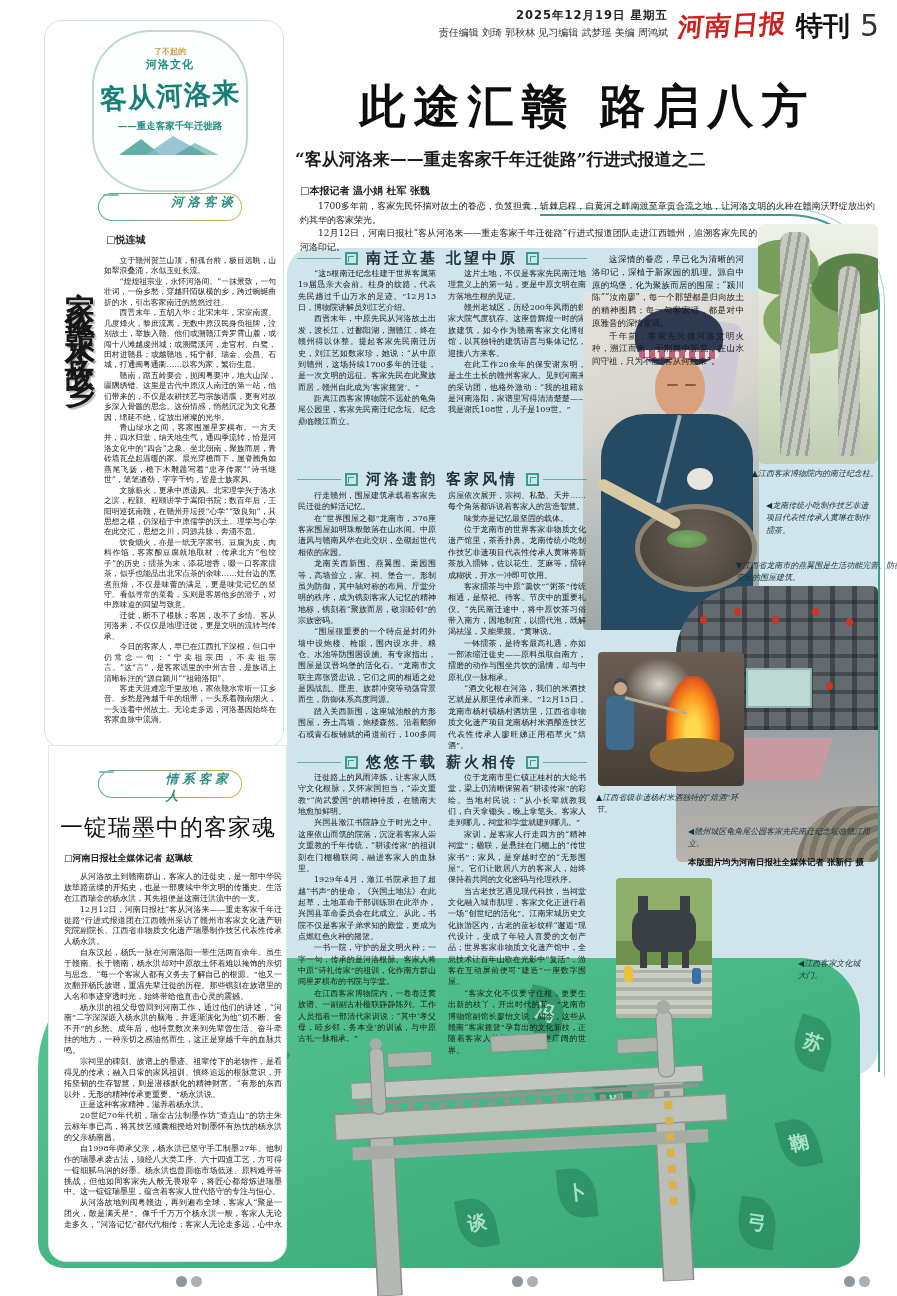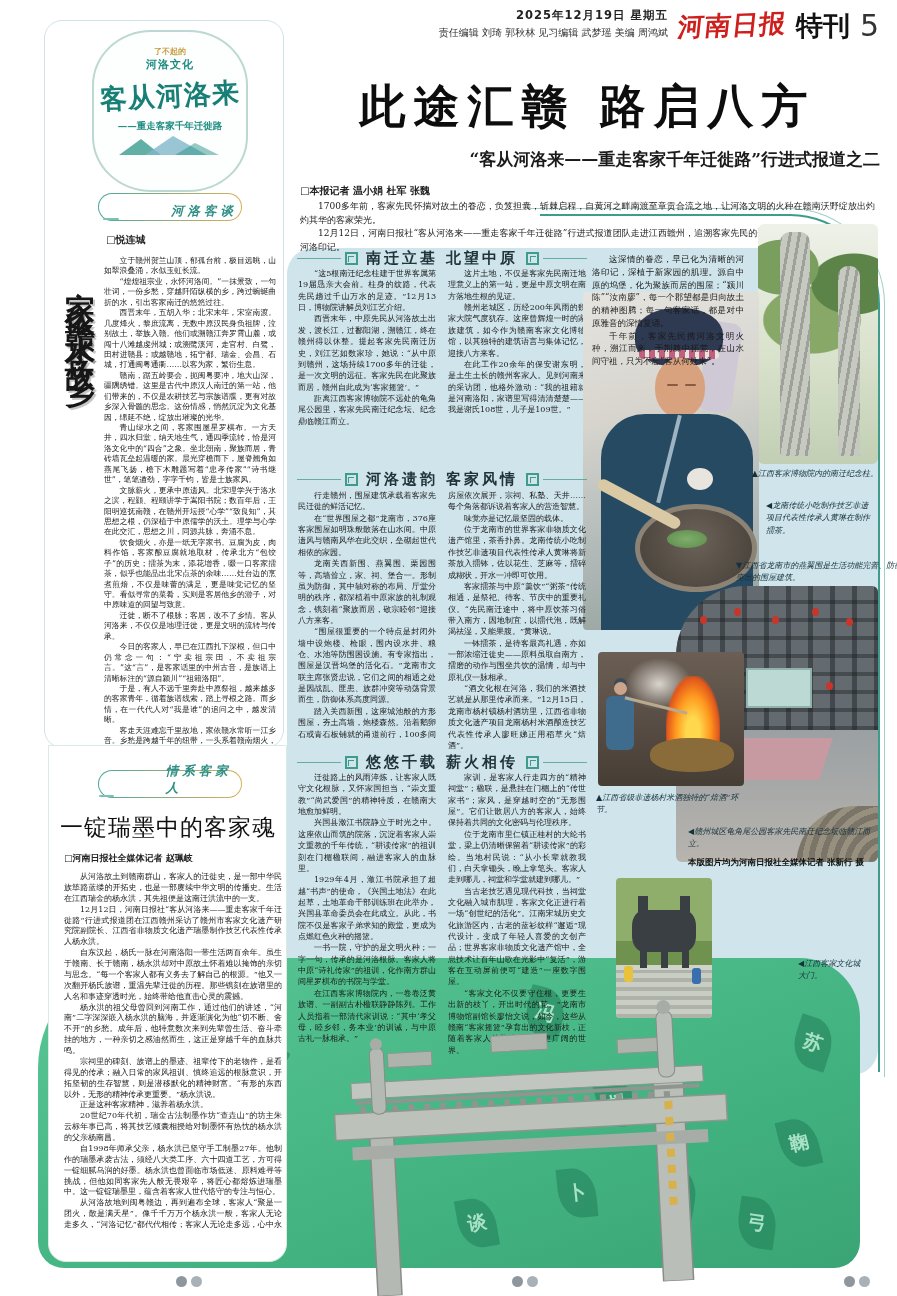--- a/index.html
+++ b/index.html
@@ -23,21 +23,21 @@
   .frame1{left:44px;top:20px;width:238px;height:726px;border:1.5px solid #cfe3ea;border-radius:18px;}
   .logo{left:92px;top:30px;width:152px;height:158px;border:2px solid #bcd8d2;
         border-radius:38% 38% 38% 38%/34%;background:#fdfefe;text-align:center;z-index:2;}
   .logo .b1{display:block;margin-top:14px;font-size:8px;color:#c79a3d;font-weight:bold;}
   .logo .b2{display:block;font-size:11px;color:#1f8d81;font-weight:900;letter-spacing:1px;}
   .logo .t{display:block;margin-top:6px;font-size:27px;font-weight:900;color:#177f76;
            transform:rotate(-3deg);letter-spacing:1px;}
   .logo .s{display:block;margin-top:6px;font-size:9.5px;color:#1f8d81;font-weight:bold;}
   .caps{width:142px;height:26px;border:1.5px solid transparent;border-radius:15px;
         background:linear-gradient(#fff,#fff) padding-box,linear-gradient(90deg,#49a99b,#d9b05a) border-box;
-        display:flex;align-items:flex-end;justify-content:center;z-index:2;gap:46px;}
+        display:flex;align-items:flex-start;justify-content:center;z-index:2;gap:46px;}
   .caps span{font-size:12.5px;font-weight:bold;color:#2e8f85;letter-spacing:4px;font-style:italic;}
   .caps .cl{width:16px;height:2px;background:#7fc0b5;margin-right:6px;border-radius:2px;}
   .vtitle{left:60px;top:268px;width:40px;writing-mode:vertical-rl;font-size:30px;font-weight:900;
           letter-spacing:14px;color:#161616;text-shadow:2px 2px 0 rgba(0,0,0,.22);}
   .author{font-size:10px;font-weight:bold;color:#222;text-indent:0;}
   .essayb{left:104px;top:256px;width:172px;height:502px;overflow:hidden;font-size:7.8px;line-height:1.34;}
   .card2{left:48px;top:745px;width:237px;height:515px;background:#fff;border:1px solid #dcebe2;
          border-radius:0 0 18px 18px;z-index:5;}
   .ftitle{left:60px;top:812px;width:224px;font-size:23px;font-weight:400;color:#101010;
           font-family:"DejaVu Sans",sans-serif;letter-spacing:1px;z-index:6;}
@@ -45,21 +45,21 @@
   .fbody{left:64px;top:872px;width:218px;height:356px;overflow:hidden;font-size:8px;line-height:1.36;z-index:6;}
 
   
   .panel{left:287px;top:248px;width:591px;height:827px;background:#cfe4eb;border-radius:26px;z-index:0;}
   .curve{left:540px;top:214px;width:338px;height:856px;border-top:2.5px solid #3f9b8c;
          border-right:2.5px solid #3f9b8c;border-top-right-radius:90px;z-index:1;pointer-events:none;}
   .curve2{left:528px;top:208px;width:356px;height:868px;border-top:1.5px solid #9fd0c6;
           border-right:1.5px solid #9fd0c6;border-top-right-radius:96px;z-index:1;pointer-events:none;}
   .hl{left:295px;top:76px;width:585px;text-align:center;font-size:46px;font-weight:900;
       letter-spacing:8px;color:#0d0d0d;font-family:"DejaVu Sans",sans-serif;z-index:2;}
-  .sub{left:295px;top:148px;width:585px;text-align:right;font-size:17px;font-weight:bold;color:#1a1a1a;z-index:2;}
+  .sub{left:295px;top:148px;width:585px;text-align:left;font-size:17px;font-weight:bold;color:#1a1a1a;z-index:2;}
   .mby{left:300px;top:184px;font-size:10px;font-weight:bold;color:#222;z-index:2;}
   .intro{left:300px;top:200px;width:575px;font-size:9px;line-height:1.5;z-index:2;}
 
   .sechead{width:290px;display:flex;align-items:center;z-index:3;}
   .sechead .ln{flex:1;height:1.5px;background:#3f9b8c;opacity:.75;}
   .orn{width:9px;height:9px;border:2px solid #3f9b8c;position:relative;margin:0 4px;}
   .orn::after{content:"";position:absolute;inset:1.5px;border:1.5px solid #3f9b8c;border-right:none;border-bottom:none;}
   .sechead h3{margin:0;font-size:15px;font-weight:800;letter-spacing:3px;color:#20343a;
               font-family:"DejaVu Sans",sans-serif;padding:0 4px;white-space:nowrap;}
   .cols{column-count:2;column-gap:12px;font-size:8px;line-height:1.42;overflow:hidden;z-index:3;}
@@ -148,21 +148,20 @@
   <div class="abs essayb jt">
     <p>立于赣州贺兰山顶，郁孤台前，极目远眺，山如翠浪叠涌，水似玉虹长流。</p>
     <p>“煌煌祖宗业，永怀河洛间。”一抹景致，一句壮词，一份乡愁，穿越阡陌纵横的乡，跨过蜿蜒曲折的水，引出客家南迁的悠悠过往。</p>
     <p>西晋末年，五胡入华；北宋末年，宋室南渡。几度烽火，黎庶流离，无数中原汉民身负祖牌，泣别故土，举族入赣。他们或溯赣江奔罗霄山麓，或闯十八滩越虔州城；或溯鹭溪河，走官村、白鹭，田村进赣县；或越赣地，拓宁都、瑞金、会昌、石城，打通闽粤通衢……以客为家，繁衍生息。</p>
     <p>赣南，踞五岭要会，扼闽粤要冲，地大山深，疆隅绣错。这里是古代中原汉人南迁的第一站，他们带来的，不仅是农耕技艺与宗族谱牒，更有对故乡深入骨髓的思念。这份情感，悄然沉淀为文化基因，绵延不绝，绽放出璀璨的光华。</p>
     <p>青山绿水之间，客家围屋星罗棋布。一方天井，四水归堂，纳天地生气，通四季流转，恰是河洛文化中的“四合”之象。坐北朝南，聚族而居，青砖墙瓦垒起温暖的家。晨光穿檐而下，屋脊翘角如燕尾飞扬，檐下木雕题写着“忠孝传家”“诗书继世”，笔笔遒劲，字字千钧，皆是士族家风。</p>
     <p>文脉薪火，更承中原遗风。北宋理学兴于洛水之滨，程颢、程颐讲学于嵩阳书院；数百年后，王阳明巡抚南赣，在赣州开坛授“心学”“致良知”，其思想之根，仍深植于中原儒学的沃土。理学与心学在此交汇，思想之川，同源共脉，奔涌不息。</p>
     <p>饮食烟火，亦是一纸无字家书。豆腐为皮，肉料作馅，客家酿豆腐就地取材，传承北方“包饺子”的历史；擂茶为末，添花增香，啜一口客家擂茶，似乎也能品出北宋点茶的余味……灶台边的烹煮煎焙，不仅是味蕾的满足，更是味觉记忆的坚守。看似寻常的菜肴，实则是客居他乡的游子，对中原味道的回望与致意。</p>
     <p>迁徙，断不了根脉；客居，改不了乡情。客从河洛来，不仅仅是地理迁徙，更是文明的流转与传承。</p>
     <p>今日的客家人，早已在江西扎下深根，但口中仍常念一句：“宁卖祖宗田，不卖祖宗言。”这“言”，是客家话里的中州古音，是族谱上清晰标注的“源自颍川”“祖籍洛阳”。</p>
-    <p>于是，有人不远千里奔赴中原祭祖，越来越多的客家青年，循着族谱线索，踏上寻根之路。而乡情，在一代代人对“我是谁”的追问之中，越发清晰。</p>
     <p>客走天涯难忘千里故地，家依赣水常听一江乡音。乡愁是跨越千年的纽带，一头系着赣南烟火，一头连着中州故土。无论走多远，河洛基因始终在客家血脉中流淌。</p>
   </div>
 
   <div class="abs card2"></div>
   <div class="abs caps" style="left:98px;top:770px;z-index:6;">
     <i class="cl"></i>
     <span>情系客家人</span>
   </div>
   <div class="abs ftitle">一锭瑞墨中的客家魂</div>
   <div class="abs fby">□河南日报社全媒体记者 赵珮岐</div>
@@ -239,21 +238,21 @@
   <div class="abs sechead" style="left:297px;top:470px;">
     <span class="ln"></span>
     <span class="orn"></span>
     <h3>河洛遗韵 客家风情</h3>
     <span class="orn"></span>
     <span class="ln"></span>
   </div>
   <div class="abs cols jt" style="left:298px;top:490px;width:288px;height:262px;">
     <p>行走赣州，围屋建筑承载着客家先民迁徙的鲜活记忆。</p>
     <p>在“世界围屋之都”龙南市，376座客家围屋如明珠般散落在山水间。中原遗风与赣南风华在此交织，垒砌起世代相依的家园。</p>
-    <p>龙南关西新围、燕翼围、栗园围等，高墙耸立，家、祠、堡合一。形制虽为防御，其中轴对称的布局、厅堂分明的秩序，都深植着中原家族的礼制观念，镌刻着“聚族而居，敬宗睦邻”迎接八方来客。</p>
+    <p>龙南关西新围、燕翼围、栗园围等，高墙耸立，家、祠、堡合一。形制虽为防御，其中轴对称的布局、厅堂分明的秩序，成为镌刻客家人记忆的精神地标，镌刻着“聚族而居，敬宗睦邻”的宗族密码。</p>
     <p>“围屋很重要的一个特点是封闭外墙中设炮楼、枪眼，围内设水井、粮仓、水池等防围困设施。有专家指出，围屋是汉晋坞堡的活化石。”龙南市文联主席张贤忠说，它们之间的相通之处是因战乱、匪患、族群冲突等动荡背景而生，防御体系高度同源。</p>
     <p>踏入关西新围，这座城池般的方形围屋，夯土高墙，炮楼森然。沿着鹅卵石或青石板铺就的甬道前行，100多间房屋依次展开，宗祠、私塾、天井……每个角落都诉说着客家人的营造智慧。</p>
     <p>味觉亦是记忆最坚固的载体。</p>
     <p>位于龙南市的世界客家非物质文化遗产馆里，茶香扑鼻。龙南传统小吃制作技艺非遗项目代表性传承人黄琳将新茶放入擂钵，佐以花生、芝麻等，擂碎成糊状，开水一冲即可饮用。</p>
     <p>客家擂茶与中原“羹饮”“粥茶”传统相通，是祭祀、待客、节庆中的重要礼仪。“先民南迁途中，将中原饮茶习俗带入南方，因地制宜，以擂代泡，既解渴祛湿，又能果腹。”黄琳说。</p>
     <p>一钵擂茶，是待客最高礼遇，亦如一部浓缩迁徙史——原料虽取自南方，擂磨的动作与围坐共饮的温情，却与中原礼仪一脉相承。</p>
     <p>“酒文化根在河洛，我们的米酒技艺就是从那里传承而来。”12月15日，龙南市杨村镇杨村酒坊里，江西省非物质文化遗产项目龙南杨村米酒酿造技艺代表性传承人廖旺娣正用稻草火“焙酒”。</p>
 
   </div>
 
@@ -290,22 +289,22 @@
     <h3>悠悠千载 薪火相传</h3>
     <span class="orn"></span>
     <span class="ln"></span>
   </div>
   <div class="abs cols jt" style="left:298px;top:772px;width:288px;height:296px;z-index:5;">
     <p>迁徙路上的风雨淬炼，让客家人既守文化根脉，又怀家国担当，“崇文重教”“尚武爱国”的精神特质，在赣南大地愈加鲜明。</p>
     <p>兴国县潋江书院静立于时光之中。这座依山而筑的院落，沉淀着客家人崇文重教的千年传统，“耕读传家”的祖训刻在门楣楹联间，融进客家人的血脉里。</p>
     <p>1929年4月，潋江书院承担了超越“书声”的使命，《兴国土地法》在此起草，土地革命干部训练班在此举办，兴国县革命委员会在此成立。从此，书院不仅是客家子弟求知的殿堂，更成为点燃红色火种的摇篮。</p>
     <p>一书一院，守护的是文明火种；一字一句，传承的是河洛根脉。客家人将中原“诗礼传家”的祖训，化作南方群山间星罗棋布的书院与学堂。</p>
     <p>在江西客家博物院内，一卷卷泛黄族谱、一副副古朴楹联静静陈列。工作人员指着一部清代家训说：“其中‘孝父母，睦乡邻，务本业’的训诫，与中原古礼一脉相承。”</p>
+    <p>位于龙南市里仁镇正桂村的大纶书堂，梁上仍清晰保留着“耕读传家”的彩绘。当地村民说：“从小长辈就教我们，白天拿锄头，晚上拿笔头。客家人走到哪儿，祠堂和学堂就建到哪儿。”</p>
     <p>家训，是客家人行走四方的“精神祠堂”；楹联，是悬挂在门楣上的“传世家书”；家风，是穿越时空的“无形围屋”。它们让散居八方的客家人，始终保持着共同的文化密码与伦理秩序。</p>
-    <p>位于龙南市里仁镇正桂村的大纶书堂，梁上仍清晰保留着“耕读传家”的彩绘。当地村民说：“从小长辈就教我们，白天拿锄头，晚上拿笔头。客家人走到哪儿，祠堂和学堂就建到哪儿。”</p>
     <p>当古老技艺遇见现代科技，当祠堂文化融入城市肌理，客家文化正进行着一场“创世纪的活化”。江南宋城历史文化旅游区内，古老的蓝衫纹样“邂逅”现代设计，变成了年轻人喜爱的文创产品；世界客家非物质文化遗产馆中，全息技术让百年山歌在光影中“复活”，游客在互动屏前便可“建造”一座数字围屋。</p>
     <p>“客家文化不仅要守住根，更要生出新的枝丫，开出时代的花。”龙南市博物馆副馆长廖怡文说，如今，这些从赣南“客家摇篮”孕育出的文化新枝，正随着客家人的脚步，走向更广阔的世界。</p>
   </div>
 
   <div class="abs green">
     <div class="branch" style="left:120px;top:40px;width:7px;height:250px;transform:rotate(14deg);"></div>
     <div class="branch" style="left:60px;top:110px;width:6px;height:150px;transform:rotate(-28deg);"></div>
     <div class="branch" style="left:200px;top:80px;width:6px;height:170px;transform:rotate(34deg);"></div>
     <div class="leaf" style="left:96px;top:22px;transform:rotate(-18deg);">
         <span>殷</span>

